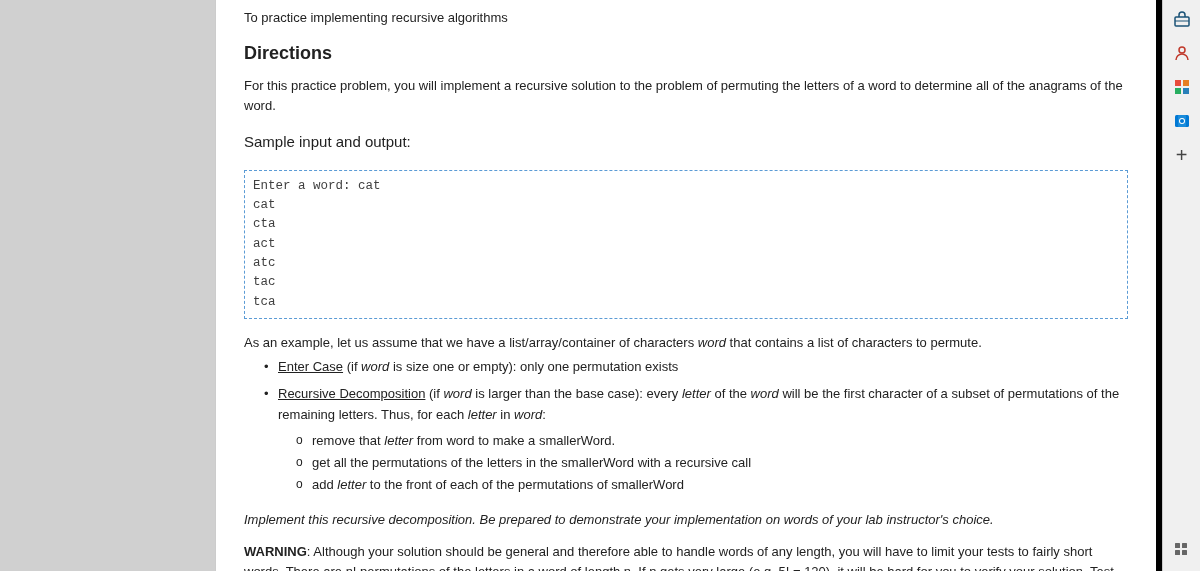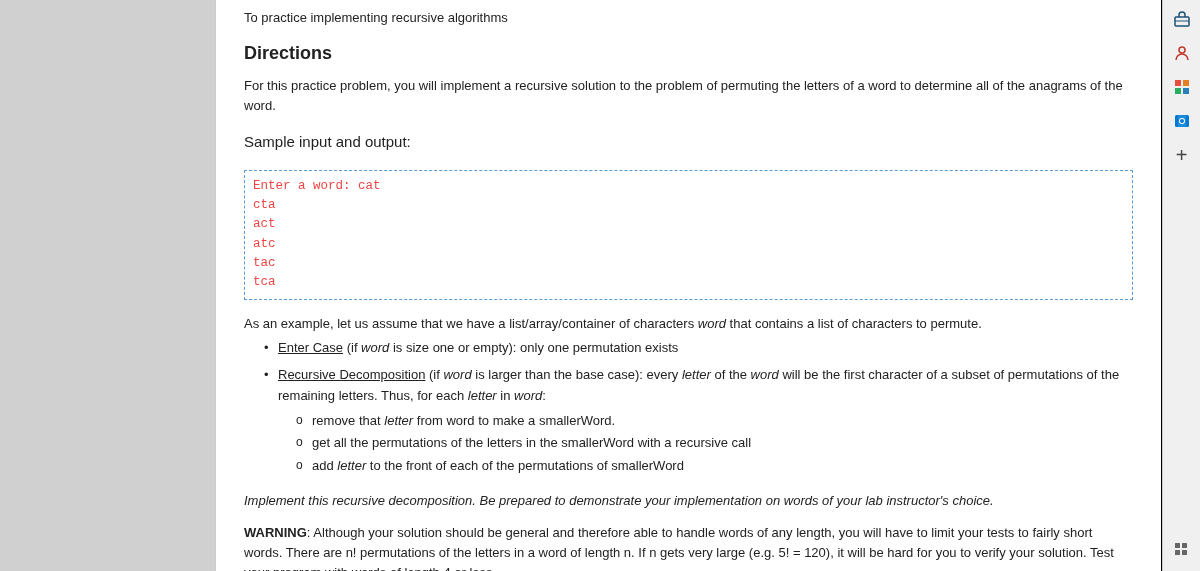--- a/index.html
+++ b/index.html
@@ -20,21 +20,21 @@
       background: #d0d0d0;
     }
 
     
     .main-content {
       flex: 1;
       background: #ffffff;
       padding: 8px 28px 20px 28px;
       overflow-y: auto;
       border-left: 1px solid #ccc;
-      border-right: 1px solid #000000;
+      border-right: 6px solid #000000;
     }
 
     .main-content p, .main-content div {
       line-height: 1.55;
     }
 
     .intro-text {
       font-size: 13px;
       margin-bottom: 12px;
       color: #222;
@@ -58,21 +58,21 @@
     }
 
     .code-box {
       border: 1.5px dashed #5b9bd5;
       padding: 6px 8px;
       font-family: 'Courier New', monospace;
       font-size: 12.5px;
       background: #fff;
       margin-bottom: 14px;
       line-height: 1.6;
-      color: #ef4444;
+      color: #404040;
     }
 
     .as-example {
       font-size: 13px;
       margin-bottom: 4px;
       line-height: 1.6;
     }
 
     .bullet-list {
       margin-left: 20px;
@@ -189,20 +189,21 @@
   <p class="intro-text">To practice implementing recursive algorithms</p>
 
   <p class="section-heading">Directions</p>
 
   <p class="directions-text">For this practice problem, you will implement a recursive solution to the problem of permuting the letters of a word to determine all of the anagrams of the word.</p>
 
   <p class="sample-label">Sample input and output:</p>
 
   <div class="code-box">
     <div>Enter a word: cat</div>
+    <div>cat</div>
     <div>cta</div>
     <div>act</div>
     <div>atc</div>
     <div>tac</div>
     <div>tca</div>
   </div>
 
   <p class="as-example">
     As an example, let us assume that we have a list/array/container of characters <span class="italic">word</span> that contains a list of characters to permute.
   </p>

